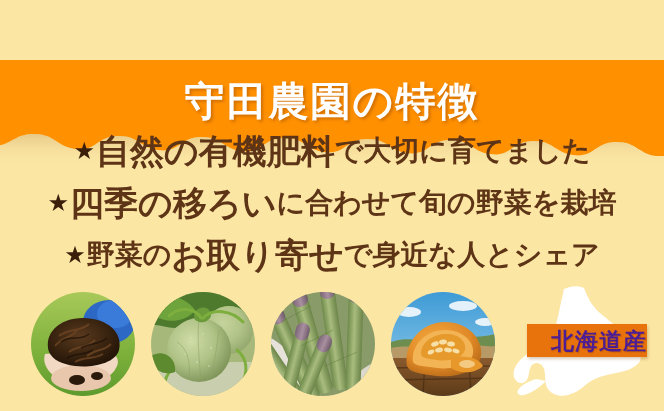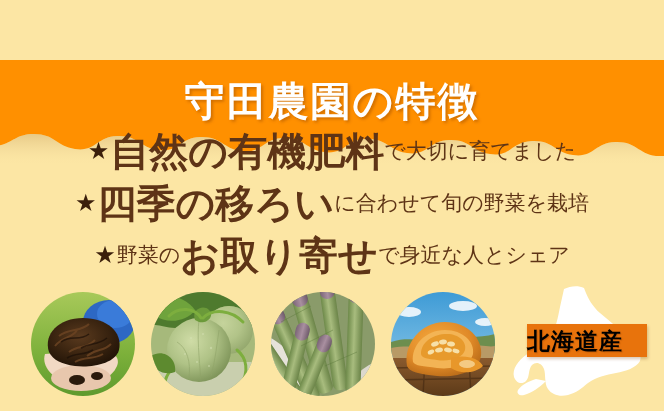--- a/index.html
+++ b/index.html
@@ -51,25 +51,25 @@
     height:52px;line-height:52px;
     font-family:"DejaVu Serif", serif;
   }
   .star{
     font-size:24px;color:#3B1F0B;
     vertical-align:middle;
     margin-right:1px;
     font-family:"DejaVu Sans", sans-serif;
   }
   .big{
-    font-size:39px;font-weight:bold;vertical-align:middle;
+    font-size:34px;font-weight:bold;vertical-align:middle;
     letter-spacing:0px;
   }
   .small{
-    font-size:21px;font-weight:normal;vertical-align:middle;
+    font-size:28px;font-weight:bold;vertical-align:middle;
     letter-spacing:0px;
   }
 
   
   #photos{position:absolute;left:0;top:289px;width:664px;height:115px;}
   .photo{
     position:absolute;top:3px;
     width:104px;height:104px;border-radius:50%;
     overflow:hidden;
   }
@@ -85,21 +85,21 @@
   }
   #hokkaido svg{display:block;width:164px;height:126px;}
   #hokkaido-badge{
     position:absolute;left:27px;top:39px;
     width:120px;height:33px;
     background:#E8730C;
     box-shadow:1px 2px 3px rgba(120,60,0,.28);
   }
   #hokkaido-badge span{
     display:block;width:120px;height:33px;line-height:33px;
-    text-align:left;color:#000000;
+    text-align:right;color:#4c1d95;
     font-size:23px;font-weight:bold;letter-spacing:1px;
     font-family:"DejaVu Serif", serif;
     text-shadow:1px 1px 1px rgba(140,60,0,.35);
   }
 </style>
 </head>
 <body>
 
 <div id="banner">
 

